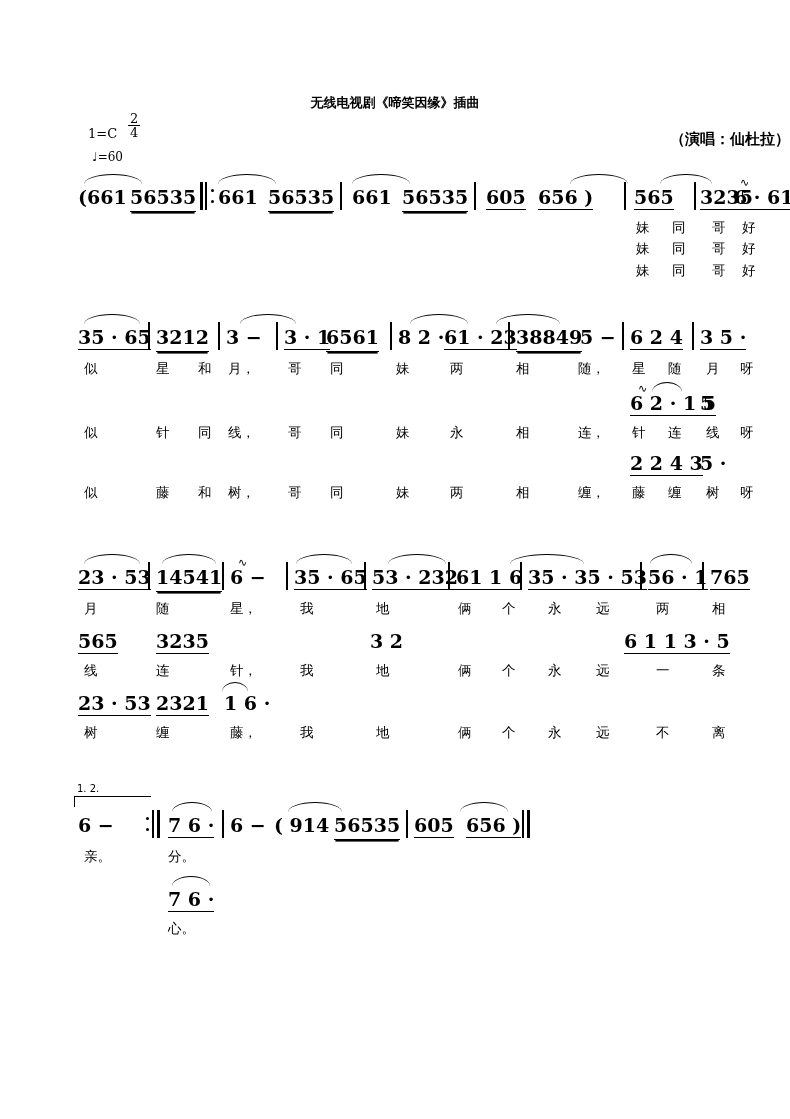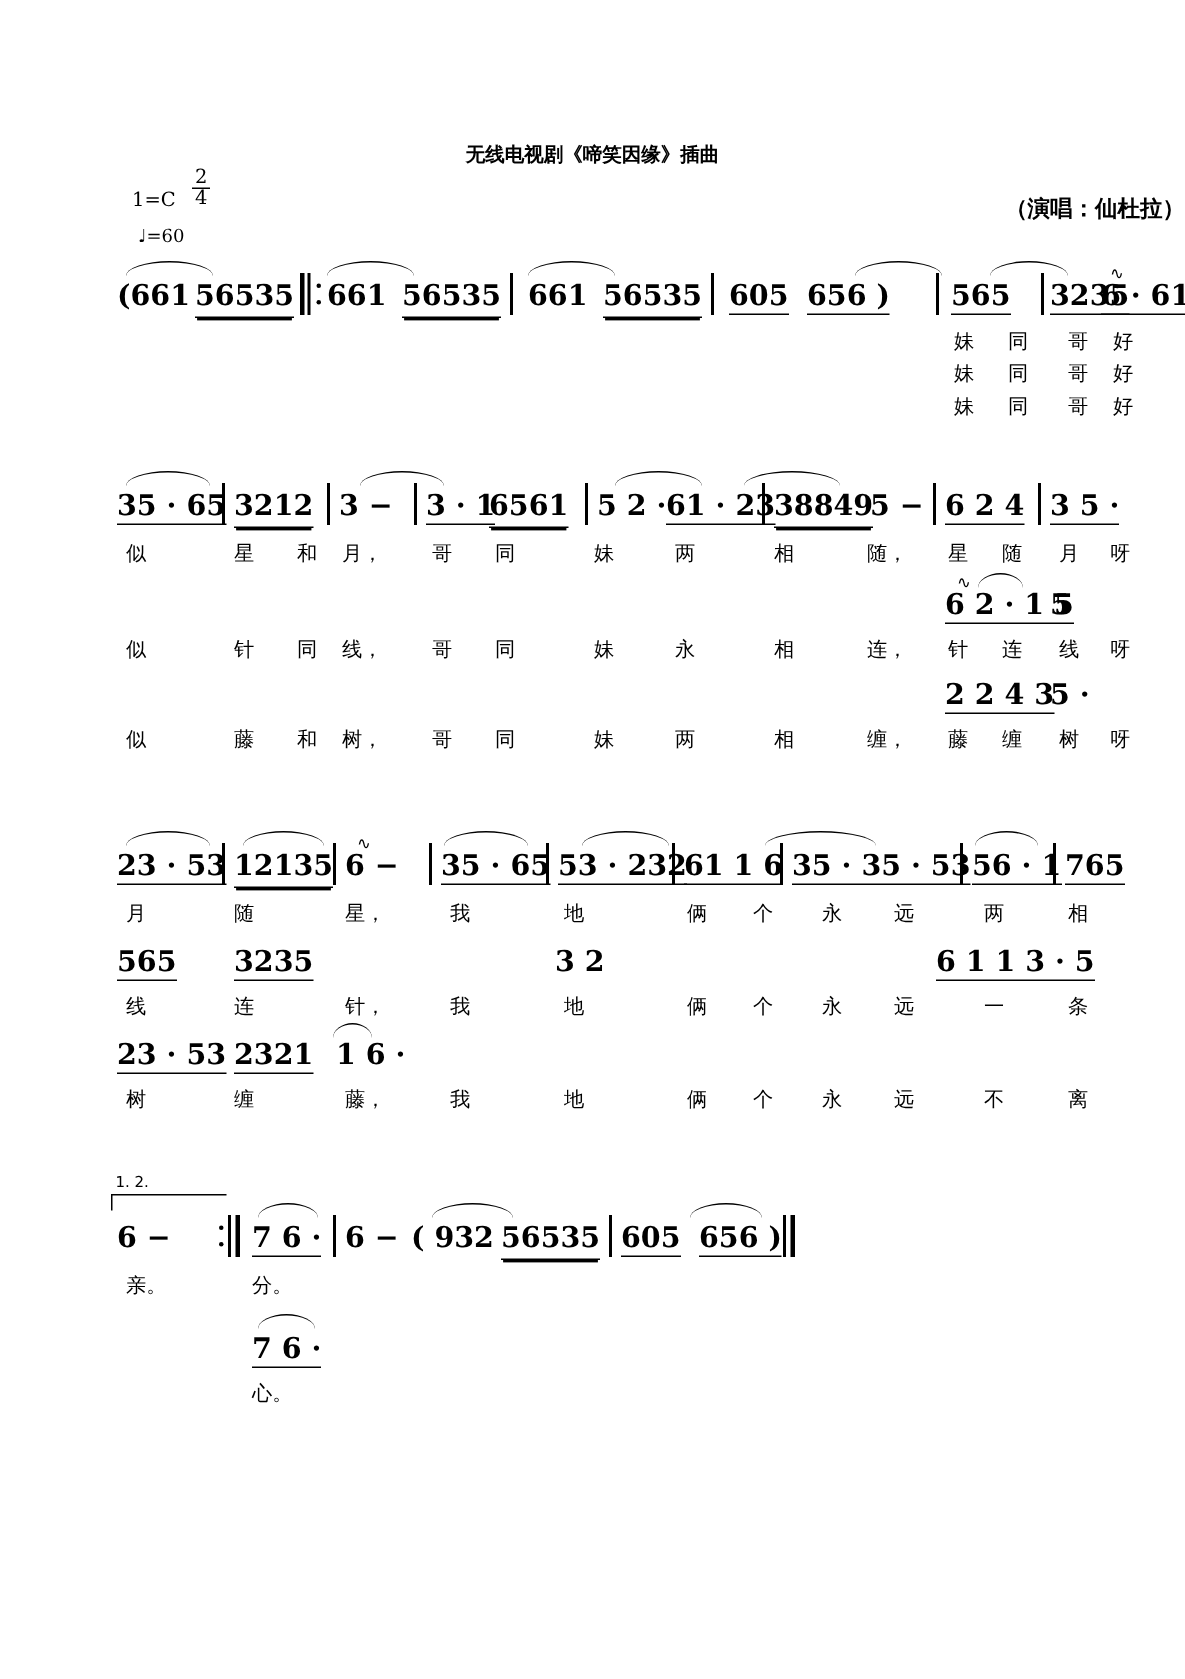--- a/index.html
+++ b/index.html
@@ -162,21 +162,21 @@
 
     <div class="n u1" style="left:78px;top:326px;">35 · 65</div>
     <div class="bar" style="left:148px;top:322px;height:28px;"></div>
     <div class="n u2" style="left:156px;top:326px;">3212</div>
     <div class="bar" style="left:218px;top:322px;height:28px;"></div>
     <div class="n" style="left:226px;top:326px;">3 −</div>
     <div class="bar" style="left:276px;top:322px;height:28px;"></div>
     <div class="n u1" style="left:284px;top:326px;">3 · 1</div>
     <div class="n u2" style="left:326px;top:326px;">6561</div>
     <div class="bar" style="left:390px;top:322px;height:28px;"></div>
-    <div class="n" style="left:398px;top:326px;">5 2 ·</div>
+    <div class="n" style="left:398px;top:326px;">8 2 ·</div>
     <div class="n u1" style="left:444px;top:326px;">61 · 23</div>
     <div class="bar" style="left:508px;top:322px;height:28px;"></div>
     <div class="n u2" style="left:516px;top:326px;">38849</div>
     <div class="n" style="left:580px;top:326px;">5 −</div>
     <div class="bar" style="left:622px;top:322px;height:28px;"></div>
     <div class="n u1" style="left:630px;top:326px;">6  2 4</div>
     <div class="bar" style="left:692px;top:322px;height:28px;"></div>
     <div class="n u1" style="left:700px;top:326px;">3 5 ·</div>
 
     <div class="ly" style="left:84px;top:360px;">似</div>
@@ -236,21 +236,21 @@
   <div>
     <div class="slur" style="left:84px;top:554px;width:56px;"></div>
     <div class="slur" style="left:162px;top:554px;width:54px;"></div>
     <div class="slur" style="left:296px;top:554px;width:56px;"></div>
     <div class="slur" style="left:388px;top:554px;width:58px;"></div>
     <div class="slur" style="left:510px;top:554px;width:74px;"></div>
     <div class="slur" style="left:650px;top:554px;width:42px;"></div>
 
     <div class="n u1" style="left:78px;top:566px;">23 · 53</div>
     <div class="bar" style="left:148px;top:562px;height:28px;"></div>
-    <div class="n u2" style="left:156px;top:566px;">12135</div>
+    <div class="n u2" style="left:156px;top:566px;">14541</div>
     <div class="bar" style="left:222px;top:562px;height:28px;"></div>
     <div class="wavy" style="left:238px;top:556px;">∿</div>
     <div class="n" style="left:230px;top:566px;">6 −</div>
     <div class="bar" style="left:286px;top:562px;height:28px;"></div>
     <div class="n u1" style="left:294px;top:566px;">35 · 65</div>
     <div class="bar" style="left:364px;top:562px;height:28px;"></div>
     <div class="n u1" style="left:372px;top:566px;">53 · 232</div>
     <div class="bar" style="left:448px;top:562px;height:28px;"></div>
     <div class="n u1" style="left:456px;top:566px;">61  1  6</div>
     <div class="bar" style="left:520px;top:562px;height:28px;"></div>
@@ -319,21 +319,21 @@
     <div class="dbar" style="left:152px;top:810px;width:9px;height:28px;">
       <i style="left:0;"></i>
         <i style="left:5px;width:2.6px;"></i>
     </div>
 
     <div class="slur" style="left:172px;top:802px;width:40px;"></div>
     <div class="n u1" style="left:168px;top:814px;">7  6 ·</div>
     <div class="bar" style="left:222px;top:810px;height:28px;"></div>
     <div class="n" style="left:230px;top:814px;">6 −</div>
 
-    <div class="n" style="left:274px;top:814px;">( 932</div>
+    <div class="n" style="left:274px;top:814px;">( 914</div>
     <div class="slur" style="left:288px;top:802px;width:54px;"></div>
     <div class="n u2" style="left:334px;top:814px;">56535</div>
     <div class="bar" style="left:406px;top:810px;height:28px;"></div>
     <div class="n u1" style="left:414px;top:814px;">605</div>
     <div class="slur" style="left:460px;top:802px;width:48px;"></div>
     <div class="n u1" style="left:466px;top:814px;">656 )</div>
 
     <div class="dbar" style="left:522px;top:810px;width:9px;height:28px;">
       <i style="left:0;"></i>
         <i style="left:5px;width:3px;"></i>

